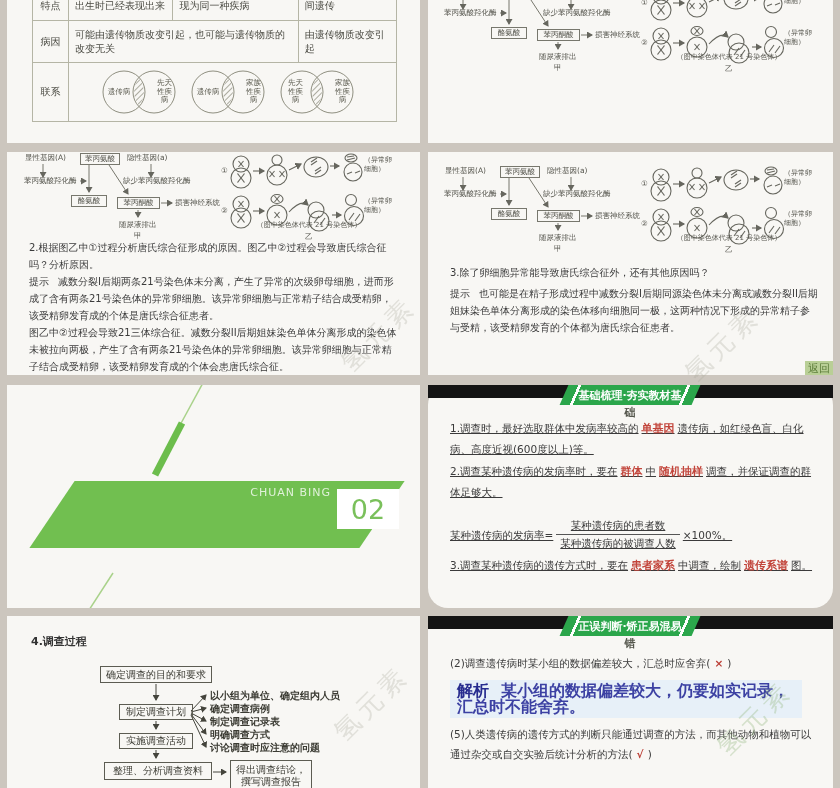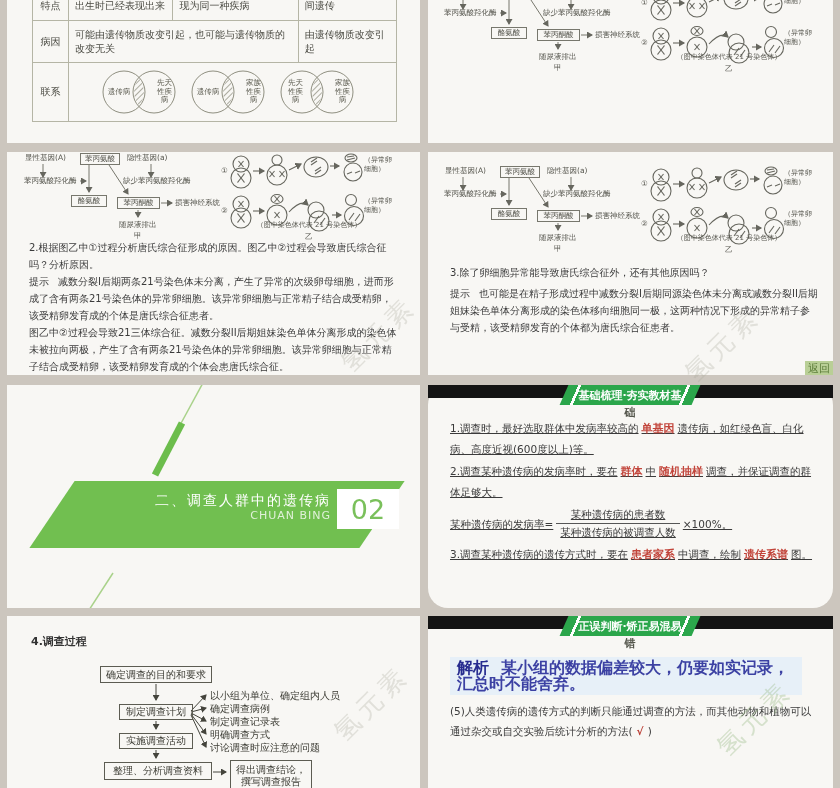--- a/index.html
+++ b/index.html
@@ -42,23 +42,23 @@
   
   .t5-banner{position:absolute;left:45px;top:96px;width:330px;height:67px;background:#71bf50;transform:skewX(-34deg);}
   .t5-text{position:absolute;left:40px;top:101px;width:284px;text-align:right;color:#fff;}
   .t5-title{font-size:14px;line-height:18px;letter-spacing:2px;margin-top:5px;}
   .t5-pinyin{font-size:11px;line-height:14px;color:rgba(255,255,255,.78);letter-spacing:1px;}
   .t5-num{position:absolute;left:330px;top:104px;width:62px;height:40px;background:#ffffff;color:#7ac05b;
       font-size:27px;display:flex;align-items:center;justify-content:center;}
   
   .fbox{position:absolute;border:1px solid #5c5c52;font-size:10px;color:#3b3b33;display:flex;
         align-items:center;justify-content:center;text-align:center;line-height:12px;padding:1px 3px;}
-  .br{position:absolute;left:203px;font-size:10px;color:#3b3b33;white-space:nowrap;font-weight:400;}
-  
-  .formula{display:flex;align-items:center;margin:5px 0 4px 0;font-size:10.5px;color:#3b3b3b;}
+  .br{position:absolute;left:203px;font-size:10px;color:#3b3b33;white-space:nowrap;font-weight:700;}
+  
+  .formula{display:flex;align-items:center;margin:16px 0 4px 0;font-size:10.5px;color:#3b3b3b;}
   .frac{display:inline-block;text-align:center;margin:0 3px;font-size:10.5px;line-height:15px;}
   .frac .num{display:block;border-bottom:1px solid #555;padding:0 4px 1px 4px;}
   .frac .den{display:block;padding:1px 4px 0 4px;text-align:right;}
   .analysis{background:#e7f0f8;padding:3px 7px;margin:7px 16px 6px 0;font-size:16px;line-height:16px;}
   .analysis .alabel{color:#272c8f;font-weight:bold;margin-right:12px;}
   .analysis .atext{color:#3c41a3;font-weight:600;}
   .ret{position:absolute;left:377px;top:209px;width:28px;height:14px;background:#b9cf96;color:#5c7c39;
        font-size:11px;display:flex;align-items:center;justify-content:center;cursor:pointer;}
   .wm{position:absolute;font-size:26px;letter-spacing:5px;color:rgba(165,165,152,.28);
       transform:rotate(-45deg);white-space:nowrap;pointer-events:none;}
@@ -417,21 +417,20 @@
   </div>
 
   <div class="tile" style="left:7px;top:385px;width:413px;height:223px;">
     <svg width="413" height="223" style="position:absolute;left:0;top:0;">
       <line x1="197" y1="-4" x2="172" y2="42" stroke="#a9d28a" stroke-width="1.5"></line>
       <line x1="175" y1="38" x2="148" y2="90" stroke="#6cbd4c" stroke-width="7"></line>
       <line x1="106" y1="188" x2="62" y2="256" stroke="#a9d28a" stroke-width="1.5"></line>
     </svg>
     <div class="t5-banner"></div>
     <div class="t5-text">
-      <div class="t5-title">二、调查人群中的遗传病</div>
       <div class="t5-pinyin">CHUAN BING</div>
     </div>
     <div class="t5-num">02</div>
   </div>
 
   <div class="tile" style="left:428px;top:385px;width:405px;height:223px;border-radius:20px;">
     <div class="hdr-bar"></div>
     <div class="hdr-banner"></div>
     <div class="hdr-text">基础梳理·夯实教材基</div>
     <div class="hdr-wrap">础</div>
@@ -482,20 +481,21 @@
     <div class="br" style="top:125px;">讨论调查时应注意的问题</div>
     <span class="wm" style="left:318px;top:70px;">氢元素</span>
   </div>
 
   <div class="tile" style="left:428px;top:616px;width:405px;height:223px;">
     <div class="hdr-bar"></div>
     <div class="hdr-banner"></div>
     <div class="hdr-text">正误判断·矫正易混易</div>
     <div class="hdr-wrap">错</div>
     <div class="txt body-m" style="left:22px;top:34px;width:368px;">
+      <p style="margin-top:3px;"><span>(2)调查遗传病时某小组的数据偏差较大，汇总时应舍弃(</span><span class="mark">×</span><span>)</span></p>
       <div class="analysis">
         <span class="alabel">解析</span><span class="atext">某小组的数据偏差较大，仍要如实记录，汇总时不能舍弃。</span>
       </div>
       <p><span>(5)人类遗传病的遗传方式的判断只能通过调查的方法，而其他动物和植物可以通过杂交或自交实验后统计分析的方法(</span><span class="mark">√</span><span>)</span></p>
     </div>
     <span class="wm wm-green" style="left:280px;top:85px;">氢元素</span>
   </div>
 
 </div>
 

